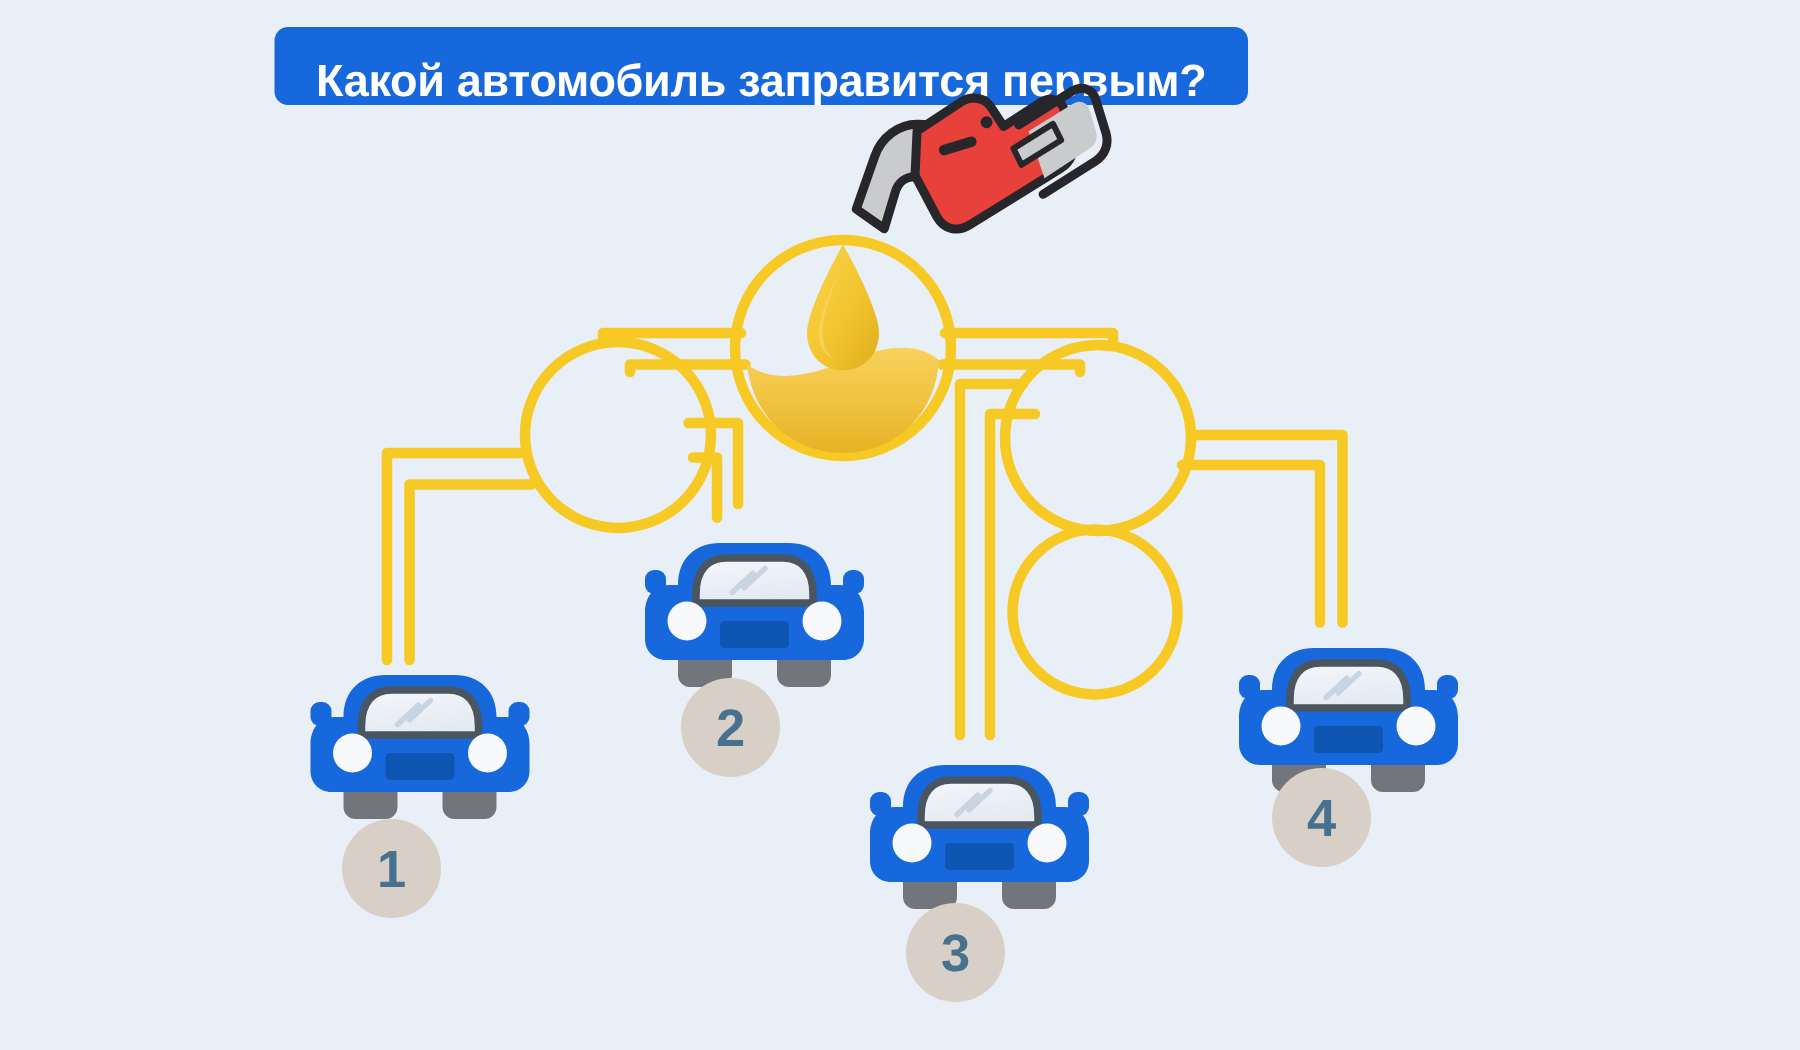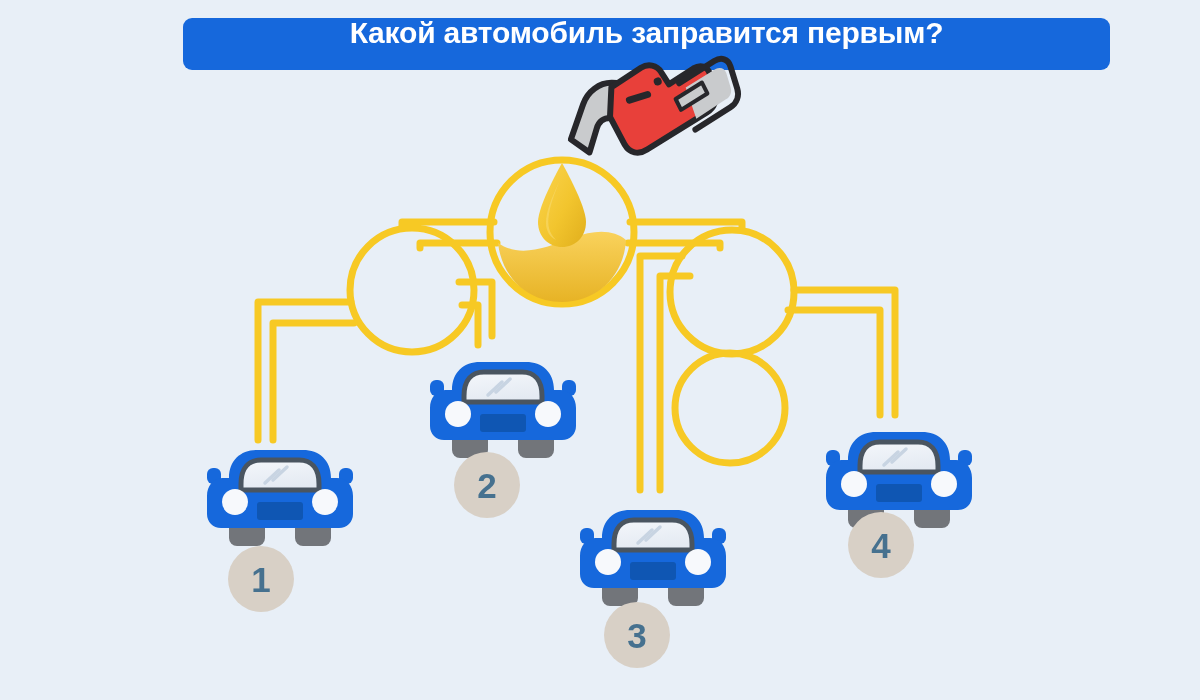--- a/index.html
+++ b/index.html
@@ -18,26 +18,26 @@
     position: relative;
     width: 1200px;
     height: 700px;
   }
 
   
   .title-banner {
     position: absolute;
     left: 183px;
     top: 18px;
-    width: 927px;
+    width: 649px;
     height: 52px;
     background: #1668dc;
     border-radius: 9px;
     display: flex;
-    align-items: flex-start;
+    align-items: flex-end;
     justify-content: center;
     box-sizing: border-box;
   }
   .title-text {
     color: #ffffff;
     font-family: "Liberation Sans", sans-serif;
     font-size: 30px;
     font-weight: bold;
     letter-spacing: -0.2px;
     white-space: nowrap;

